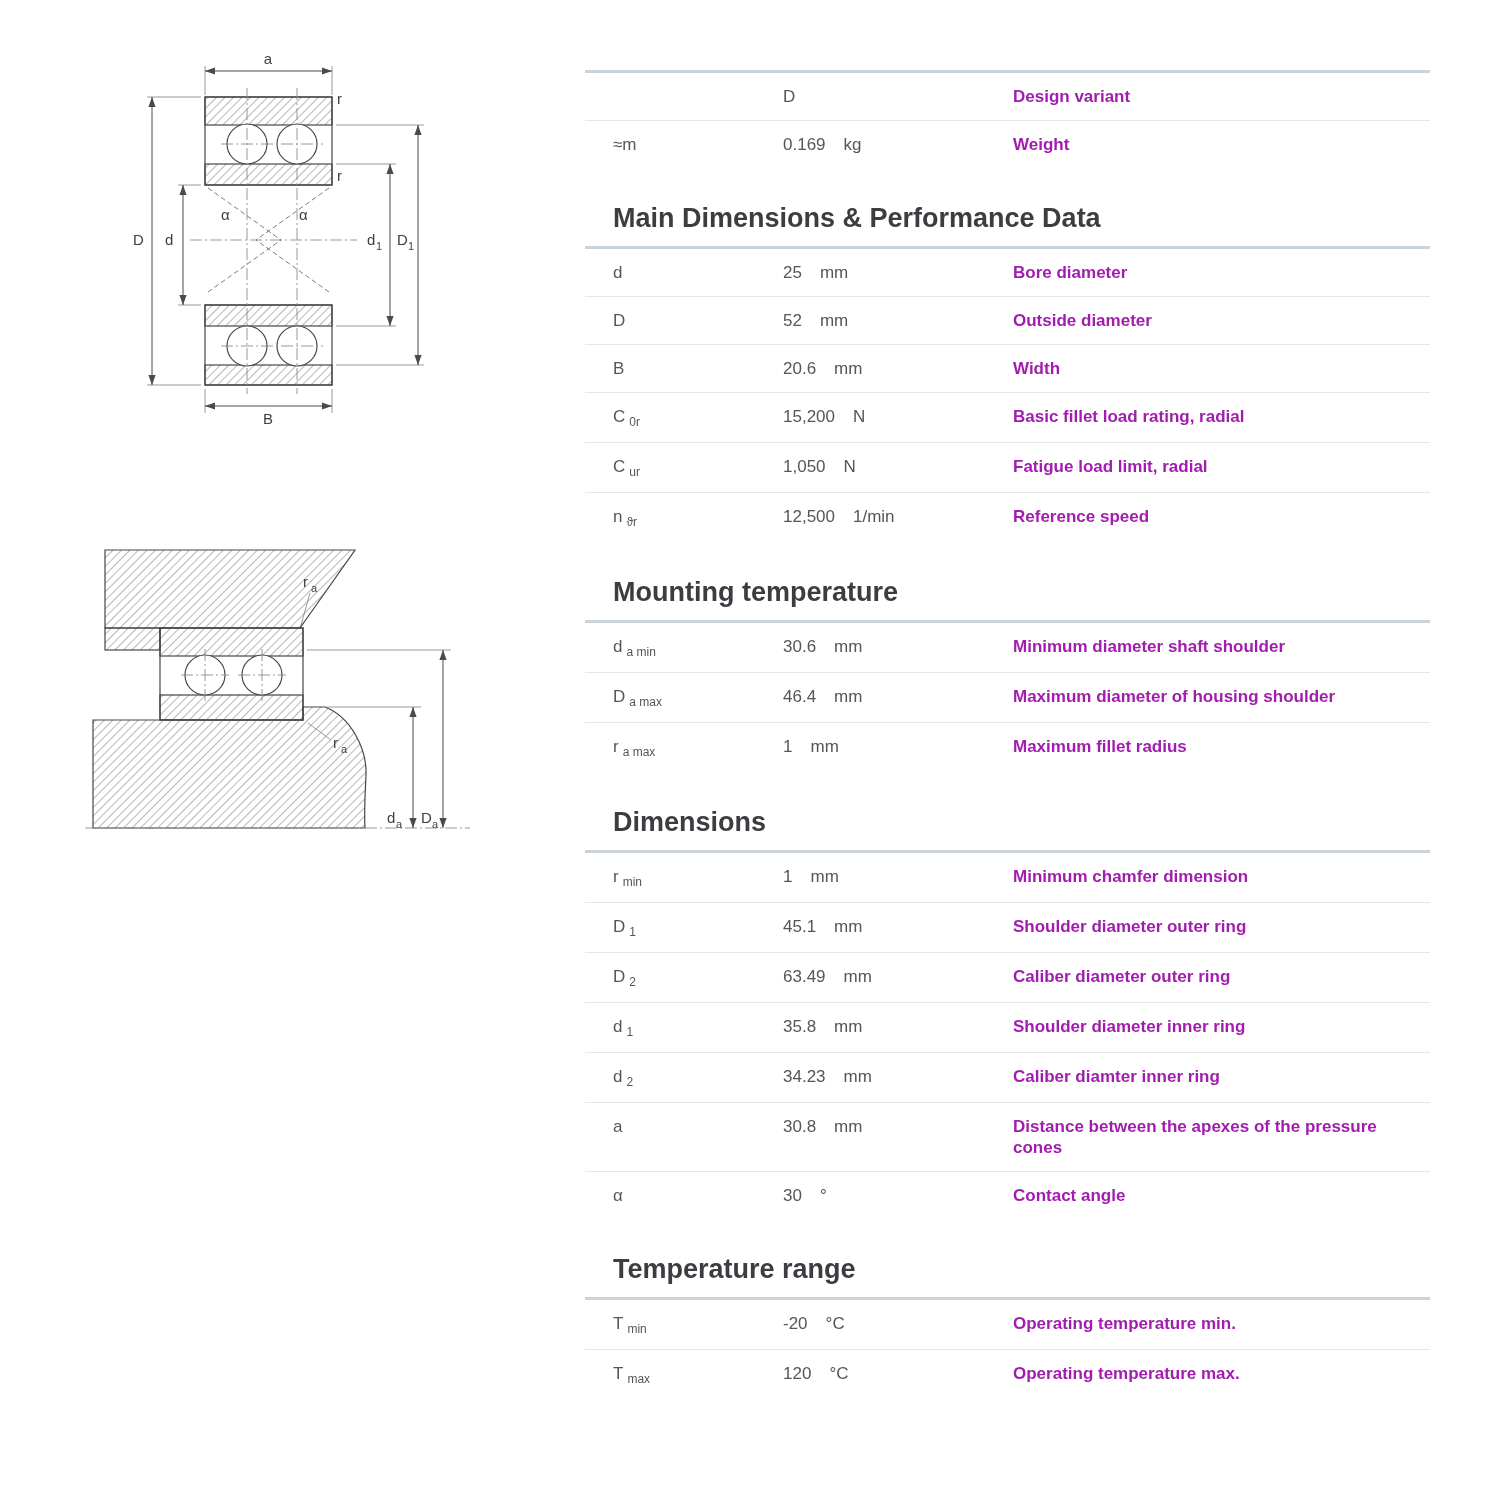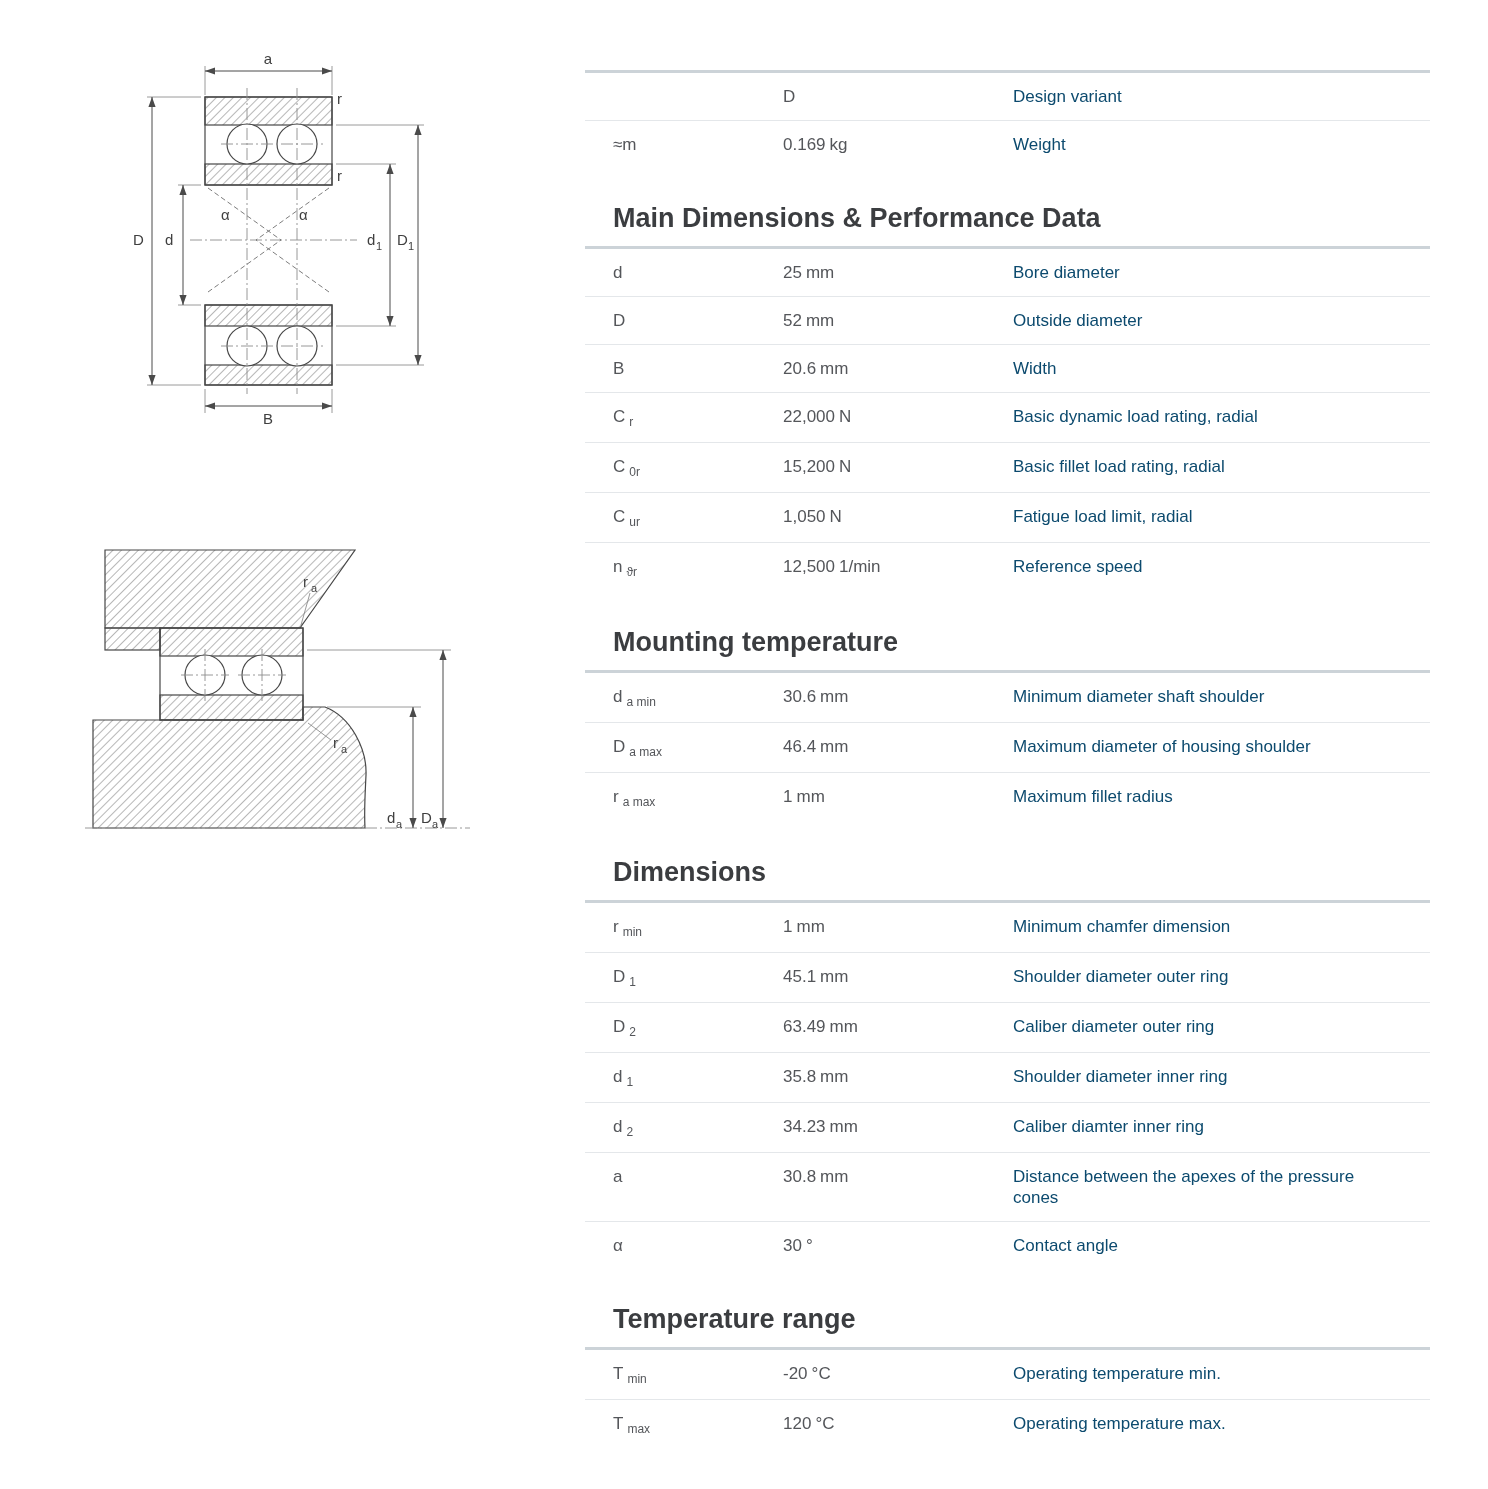--- a/index.html
+++ b/index.html
@@ -22,23 +22,23 @@
     margin:38px 0 16px 0; padding-left:28px; line-height:24px;
   }
   .rows { border-top:3px solid #ccd3d8; }
   .trow {
     display:grid; grid-template-columns:170px 230px 380px;
     padding:13px 0 13px 28px; font-size:17px; line-height:21px;
   }
   .trow + .trow { border-top:1px solid #e4e7ea; }
   .c-sym  { color:#54565a; }
   .c-val  { color:#54565a; }
-  .c-desc { color:#0c4a6e; }
+  .c-desc { color:#a21caf;font-weight:bold; }
   .sym-sub { font-size:12px; position:relative; top:4px; margin-left:4px; }
-  .unit { margin-left:4px; }
+  .unit { margin-left:18px; }
 </style>
 </head>
 <body>
 
 <div class="sheet">
 
   <svg class="drawing-top" width="370" height="410" viewBox="0 0 370 410">
     <defs>
       <pattern id="hatch1" patternUnits="userSpaceOnUse" width="6" height="6" patternTransform="rotate(45)">
         <line x1="0" y1="0" x2="0" y2="6" stroke="#6f6f6f" stroke-width="1"></line>
@@ -202,25 +202,20 @@
     <div class="c-val"><span>52</span><span class="unit">mm</span></div>
     <div class="c-desc">Outside diameter</div>
   </div>
 
   <div class="trow">
     <div class="c-sym"><span>B</span></div>
     <div class="c-val"><span>20.6</span><span class="unit">mm</span></div>
     <div class="c-desc">Width</div>
   </div>
 
-  <div class="trow">
-    <div class="c-sym"><span>C</span><span class="sym-sub">r</span></div>
-    <div class="c-val"><span>22,000</span><span class="unit">N</span></div>
-    <div class="c-desc">Basic dynamic load rating, radial</div>
-  </div>
 
   <div class="trow">
     <div class="c-sym"><span>C</span><span class="sym-sub">0r</span></div>
     <div class="c-val"><span>15,200</span><span class="unit">N</span></div>
     <div class="c-desc">Basic fillet load rating, radial</div>
   </div>
 
   <div class="trow">
     <div class="c-sym"><span>C</span><span class="sym-sub">ur</span></div>
     <div class="c-val"><span>1,050</span><span class="unit">N</span></div>

